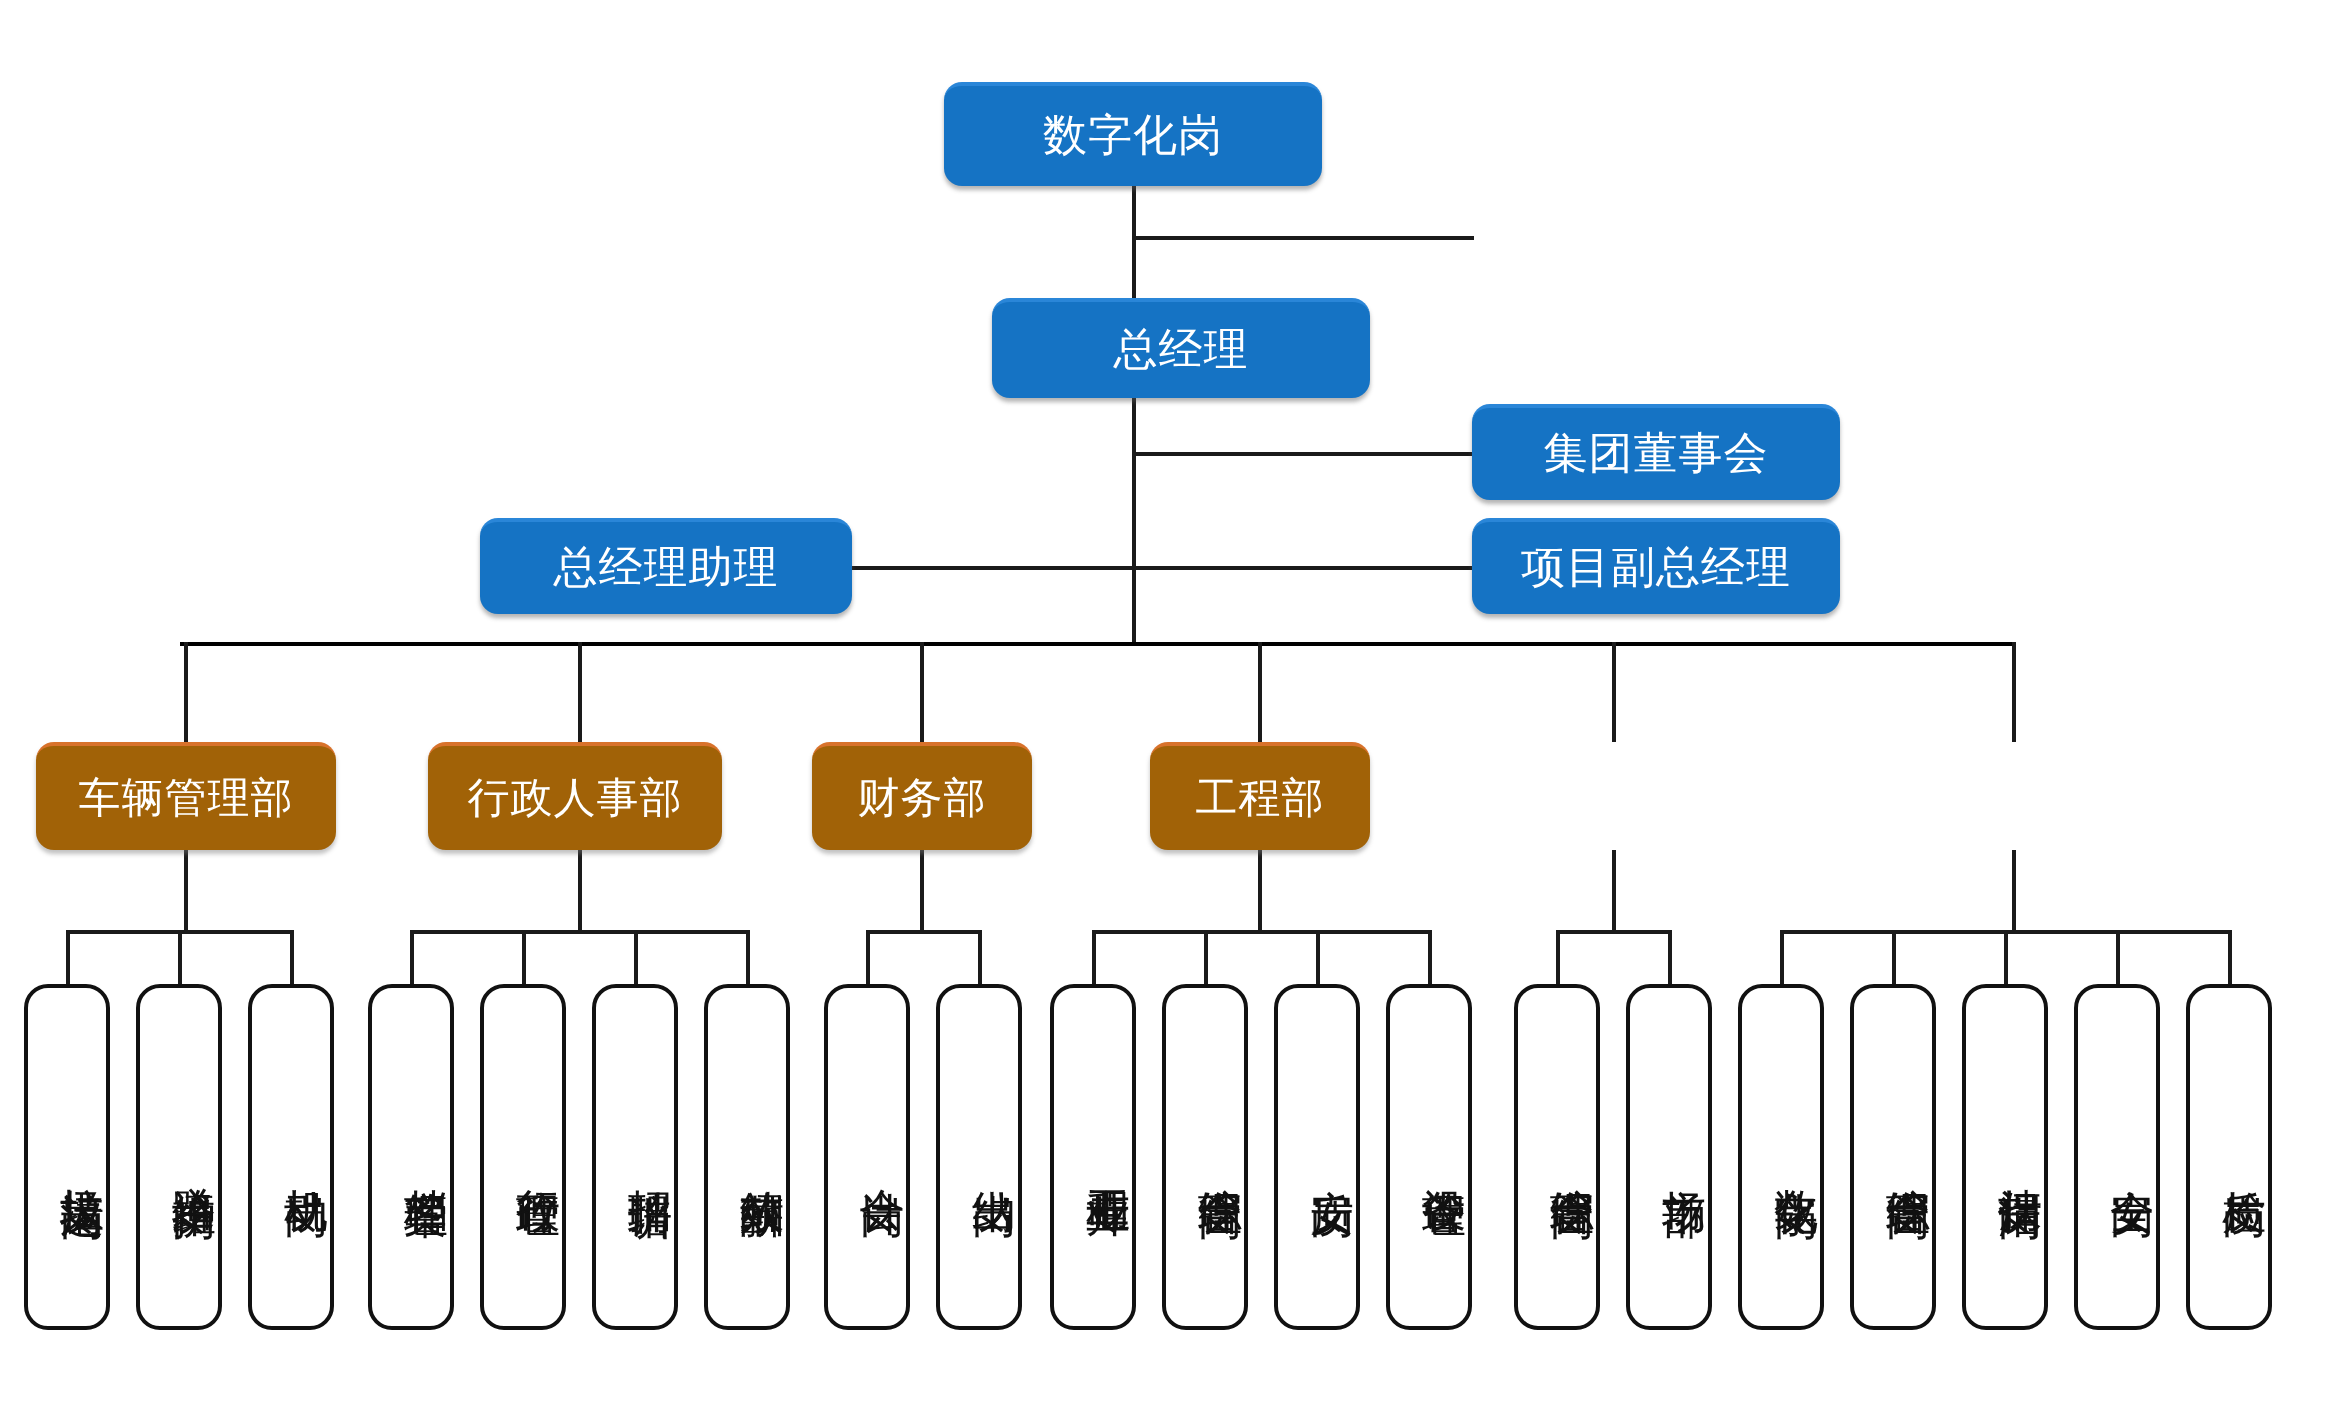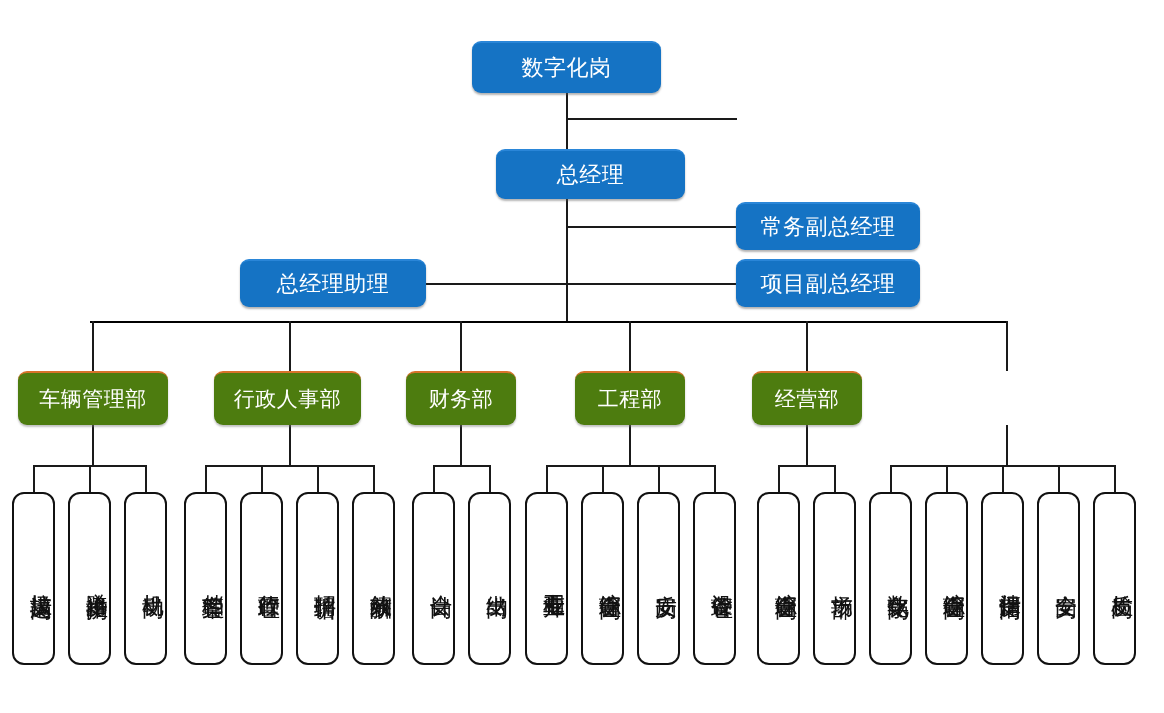--- a/index.html
+++ b/index.html
@@ -31,21 +31,21 @@
   }
   .node.blue{
     background:#1573C4;
     border-radius:9px;
     border-top:2px solid #2a86d8;
     box-shadow:0 2px 2px rgba(90,90,90,.45);
     font-size:22px;
     font-weight:400;
   }
   .node.orange{
-    background:#4d7c0f;
+    background:#a16207;
     border-radius:9px;
     border-top:2px solid #d8722b;
     box-shadow:0 2px 2px rgba(120,120,120,.45);
     font-size:21px;
     font-weight:400;
   }
   .node.leaf{
     background:#ffffff;
     border:2.2px solid #111111;
     border-radius:12px;
@@ -126,35 +126,34 @@
   <div class="ln v" style="left:946px;top:465px;height:27px;"></div>
   <div class="ln v" style="left:1002px;top:465px;height:27px;"></div>
   <div class="ln v" style="left:1058px;top:465px;height:27px;"></div>
   <div class="ln v" style="left:1114px;top:465px;height:27px;"></div>
 
   <div class="node blue" style="left:472px;top:41px;width:189px;height:52px;">数字化岗</div>
 
 
   <div class="node blue" style="left:472px;top:149px;width:189px;height:50px;margin-left:24px;">总经理</div>
 
-  <div class="node blue" style="left:736px;top:202px;width:184px;height:48px;">常务副总经理</div>
+  <div class="node blue" style="left:736px;top:202px;width:184px;height:48px;">集团董事会</div>
 
   <div class="node blue" style="left:240px;top:259px;width:186px;height:48px;">总经理助理</div>
 
   <div class="node blue" style="left:736px;top:259px;width:184px;height:48px;">项目副总经理</div>
 
   <div class="node orange" style="left:18px;top:371px;width:150px;height:54px;">车辆管理部</div>
 
   <div class="node orange" style="left:214px;top:371px;width:147px;height:54px;">行政人事部</div>
 
   <div class="node orange" style="left:406px;top:371px;width:110px;height:54px;">财务部</div>
 
   <div class="node orange" style="left:575px;top:371px;width:110px;height:54px;">工程部</div>
 
-  <div class="node orange" style="left:752px;top:371px;width:110px;height:54px;">经营部</div>
 
 
   <div class="node leaf" style="left:12px;top:492px;width:43px;height:173px;">
       <span class="txt">垃圾清运岗</span>
     </div>
   <div class="node leaf" style="left:68px;top:492px;width:43px;height:173px;">
       <span class="txt">道路维护岗</span>
     </div>
   <div class="node leaf" style="left:124px;top:492px;width:43px;height:173px;">
       <span class="txt">机动岗</span>

